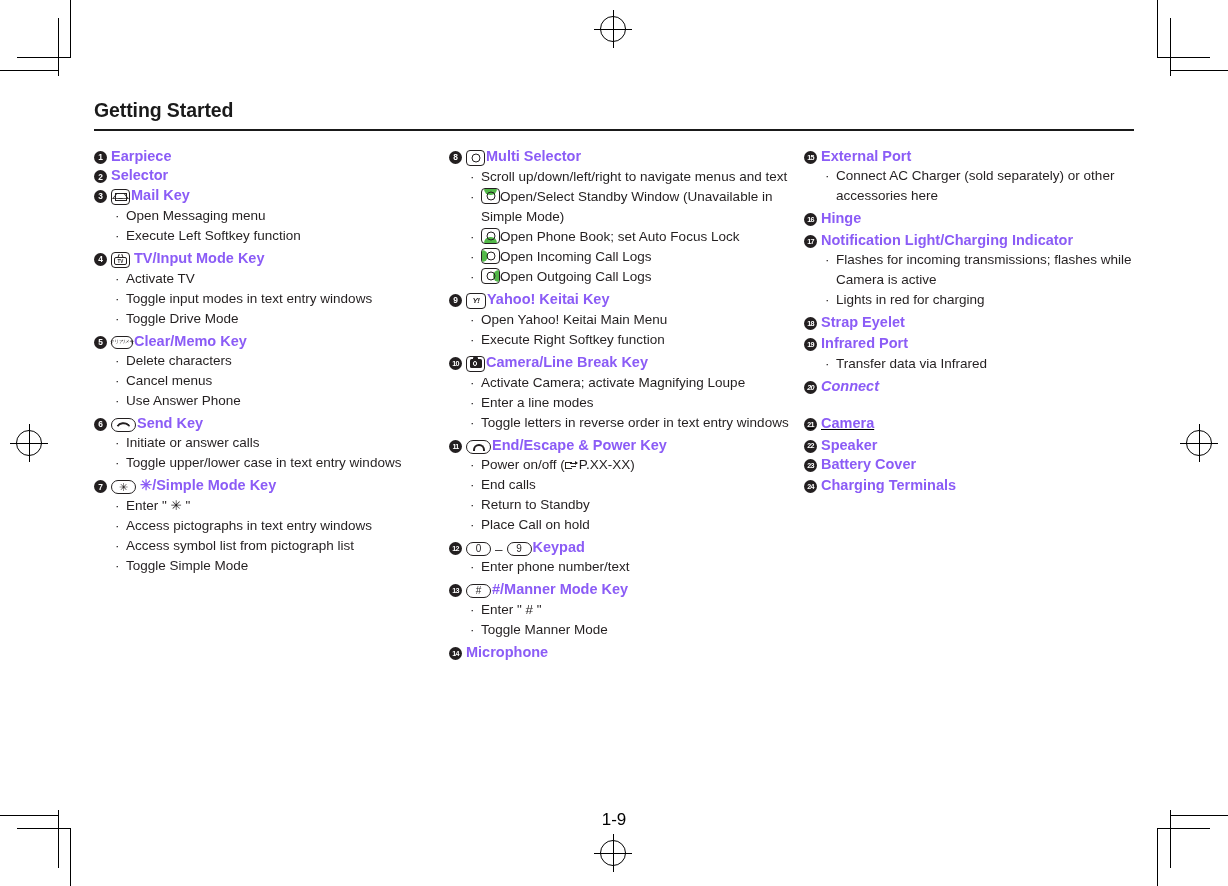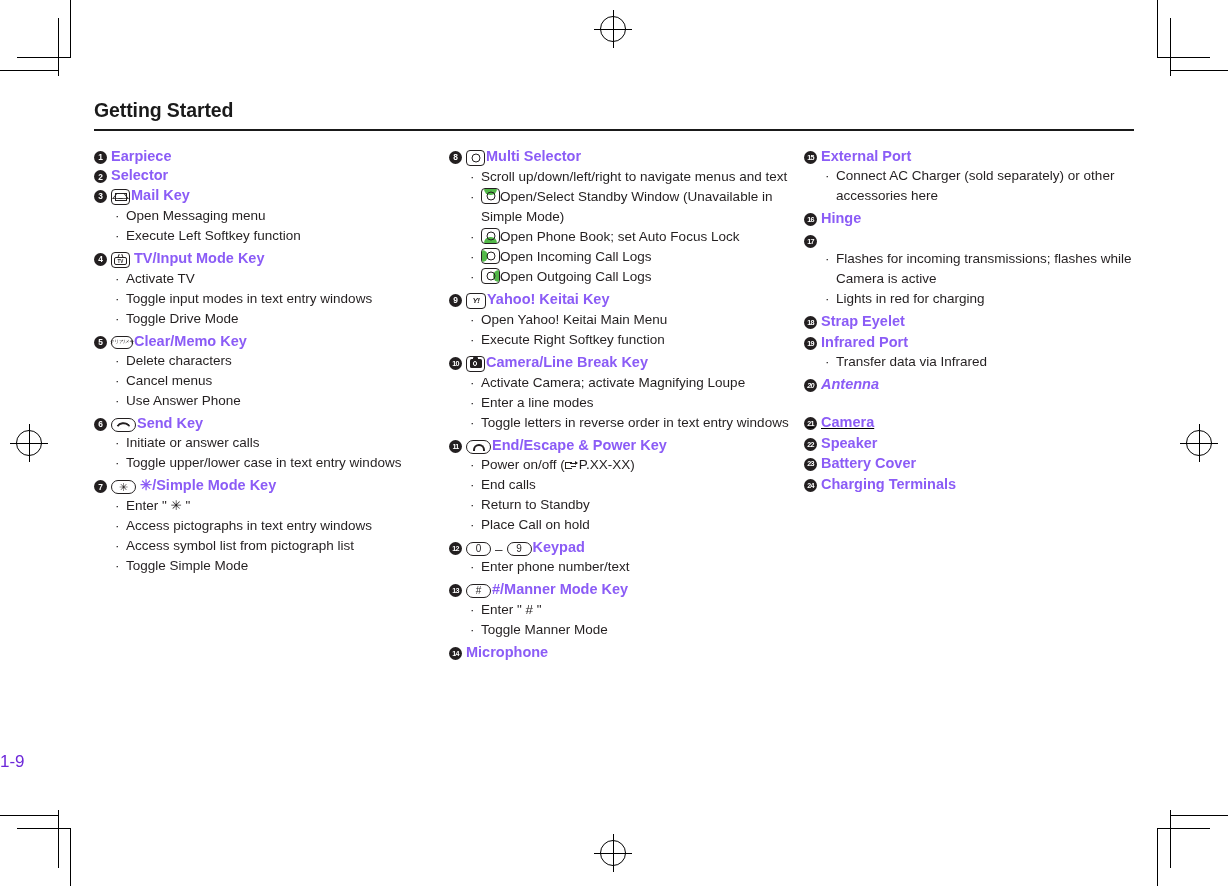--- a/index.html
+++ b/index.html
@@ -48,24 +48,24 @@
     left: 94px;
     top: 129px;
     width: 1040px;
     height: 2px;
     background: #1a1a1a;
   }
 
   .page-number {
     position: absolute;
     left: 0; right: 0;
-    top: 752px;
-    text-align: left;
+    top: 810px;
+    text-align: center;
     font-size: 17px;
-    color: #6d28d9;
+    color: #000000;
   }
 
   
   .columns {
     position: absolute;
     left: 94px;
     top: 148px;
     width: 1040px;
   }
   .col {
@@ -711,20 +711,21 @@
       <div class="entry" style="margin-top:4px;">
         <div class="entry-head">
           <span class="num two">16</span>
           <span class="head-label">Hinge</span>
         </div>
       </div>
 
       <div class="entry" style="margin-top:4px;">
         <div class="entry-head">
           <span class="num two">17</span>
+          <span class="head-label">Notification Light/Charging Indicator</span>
         </div>
         <ul class="bullets">
           <li class="bullet">
               <span class="dot">·</span>
               <span class="btext">Flashes for incoming transmissions; flashes while Camera is active</span>
             </li>
           <li class="bullet">
               <span class="dot">·</span>
               <span class="btext">Lights in red for charging</span>
             </li>
@@ -747,21 +748,21 @@
           <li class="bullet">
               <span class="dot">·</span>
               <span class="btext">Transfer data via Infrared</span>
             </li>
         </ul>
       </div>
 
       <div class="entry" style="margin-top:4px;font-style:italic;">
         <div class="entry-head">
           <span class="num two">20</span>
-          <span class="head-label">Antenna</span>
+          <span class="head-label">Connect</span>
         </div>
       </div>
 
       <div class="entry" style="margin-top:20px;text-decoration:underline;">
         <div class="entry-head">
           <span class="num two">21</span>
           <span class="head-label">Camera</span>
         </div>
       </div>
 

